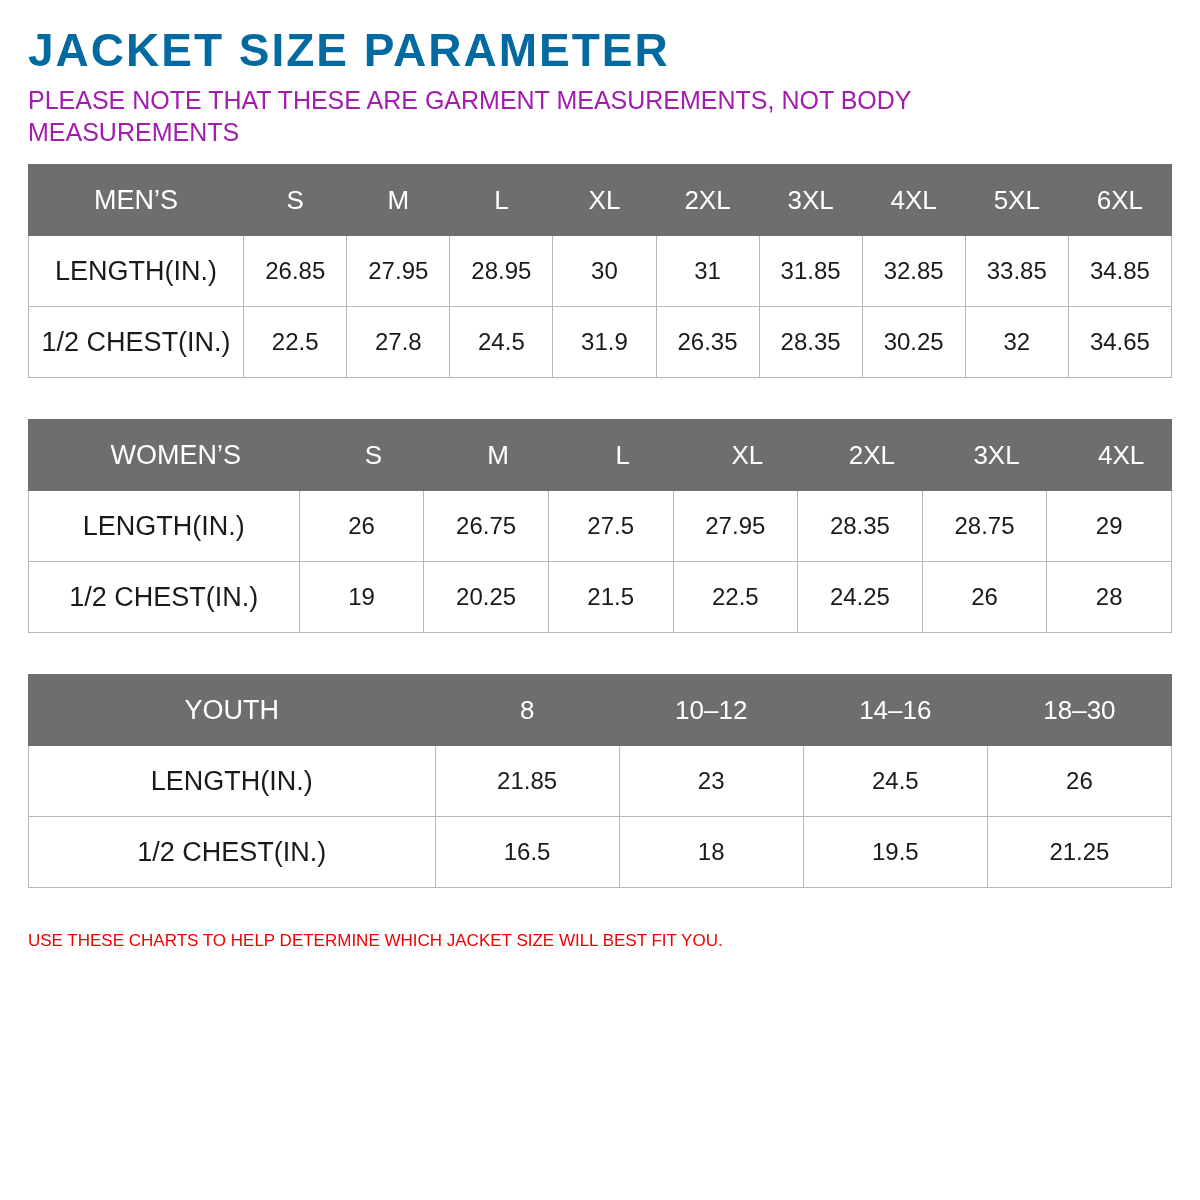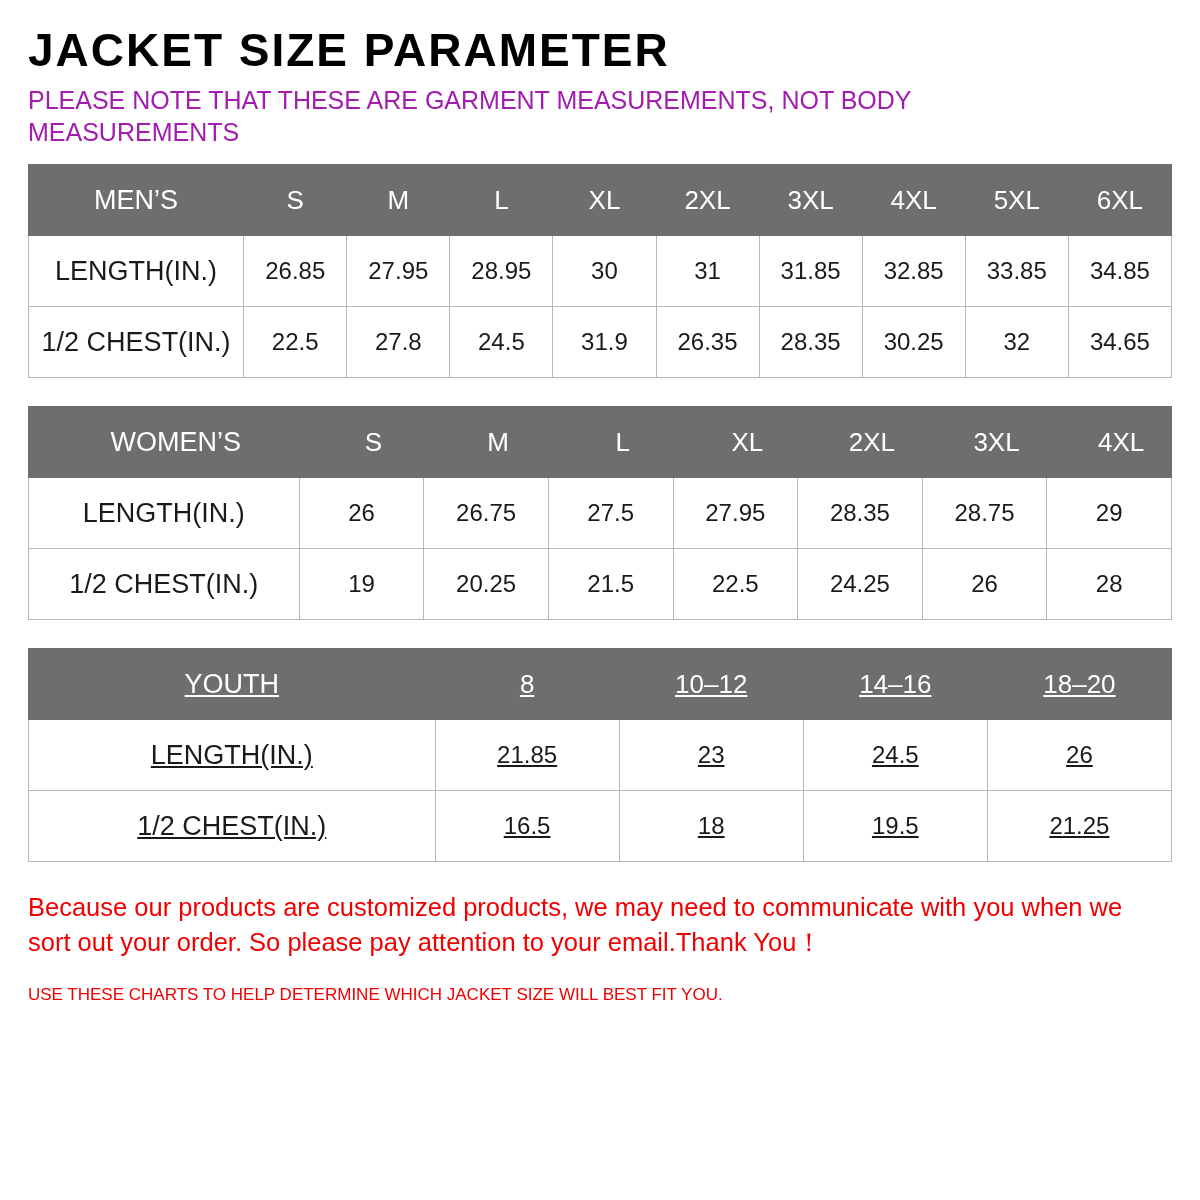--- a/index.html
+++ b/index.html
@@ -18,36 +18,36 @@
     width: 1200px;
     height: 1200px;
     box-sizing: border-box;
     padding: 22px 28px 10px 28px;
     position: relative;
   }
   .main-title {
     font-size: 46px;
     font-weight: bold;
     letter-spacing: 2px;
-    color: #000000;
+    color: #0369a1;
     margin: 4px 0 10px 0;
     line-height: 1.05;
   }
   .note {
     color: #a21caf;
     font-size: 25px;
     line-height: 1.28;
     margin: 0 0 16px 0;
     max-width: 920px;
   }
   table.size-table {
     border-collapse: collapse;
     width: 1144px;
     table-layout: fixed;
-    margin-bottom: 28px;
+    margin-bottom: 41px;
   }
   table.size-table td {
     border: 1px solid #b8b8b8;
     text-align: center;
     font-size: 24px;
     color: #1a1a1a;
     height: 70px;
     padding: 0 4px;
     overflow: hidden;
     white-space: nowrap;
@@ -75,21 +75,21 @@
   .women-table col.sz { width: 122px; }
   .women-table td { height: 86px; font-size: 26px; }
   .women-table thead td { font-size: 29px; padding-left: 28px; }
   .women-table thead td.head-label { font-size: 31px; }
   .women-table tbody td.row-label { font-size: 27px; }
 
   
   .youth-table { width: 748px; }
   .youth-table col.label { width: 265px; }
   .youth-table col.sz { width: 120px; }
-  .youth-table td { height: 82px; font-size: 26px; text-decoration: underline; }
+  .youth-table td { height: 82px; font-size: 26px; }
   .youth-table thead td { font-size: 29px; }
   .youth-table thead td.head-label { font-size: 31px; }
   .youth-table tbody td.row-label { font-size: 27px; }
 
   .footer {
     margin-top: 14px;
   }
   .footer p {
     color: #f00000;
     font-size: 25.5px;
@@ -220,21 +220,21 @@
         <col class="sz">
         <col class="sz">
         <col class="sz">
     </colgroup>
     <thead>
       <tr>
         <td class="head-label">YOUTH</td>
         <td>8</td>
         <td>10–12</td>
         <td>14–16</td>
-        <td>18–20</td>
+        <td>18–30</td>
       </tr>
     </thead>
     <tbody>
       <tr>
         <td class="row-label">LENGTH(IN.)</td>
         <td>21.85</td>
         <td>23</td>
         <td>24.5</td>
         <td>26</td>
       </tr>
@@ -242,17 +242,16 @@
         <td class="row-label">1/2 CHEST(IN.)</td>
         <td>16.5</td>
         <td>18</td>
         <td>19.5</td>
         <td>21.25</td>
       </tr>
     </tbody>
   </table>
 
   <div class="footer">
-    <p>Because our products are customized products, we may need to communicate with you when we sort out your order. So please pay attention to your email.Thank You！</p>
     <p class="last">USE THESE CHARTS TO HELP DETERMINE WHICH JACKET SIZE WILL BEST FIT YOU.</p>
   </div>
 
 </div>
 
 </body></html>

